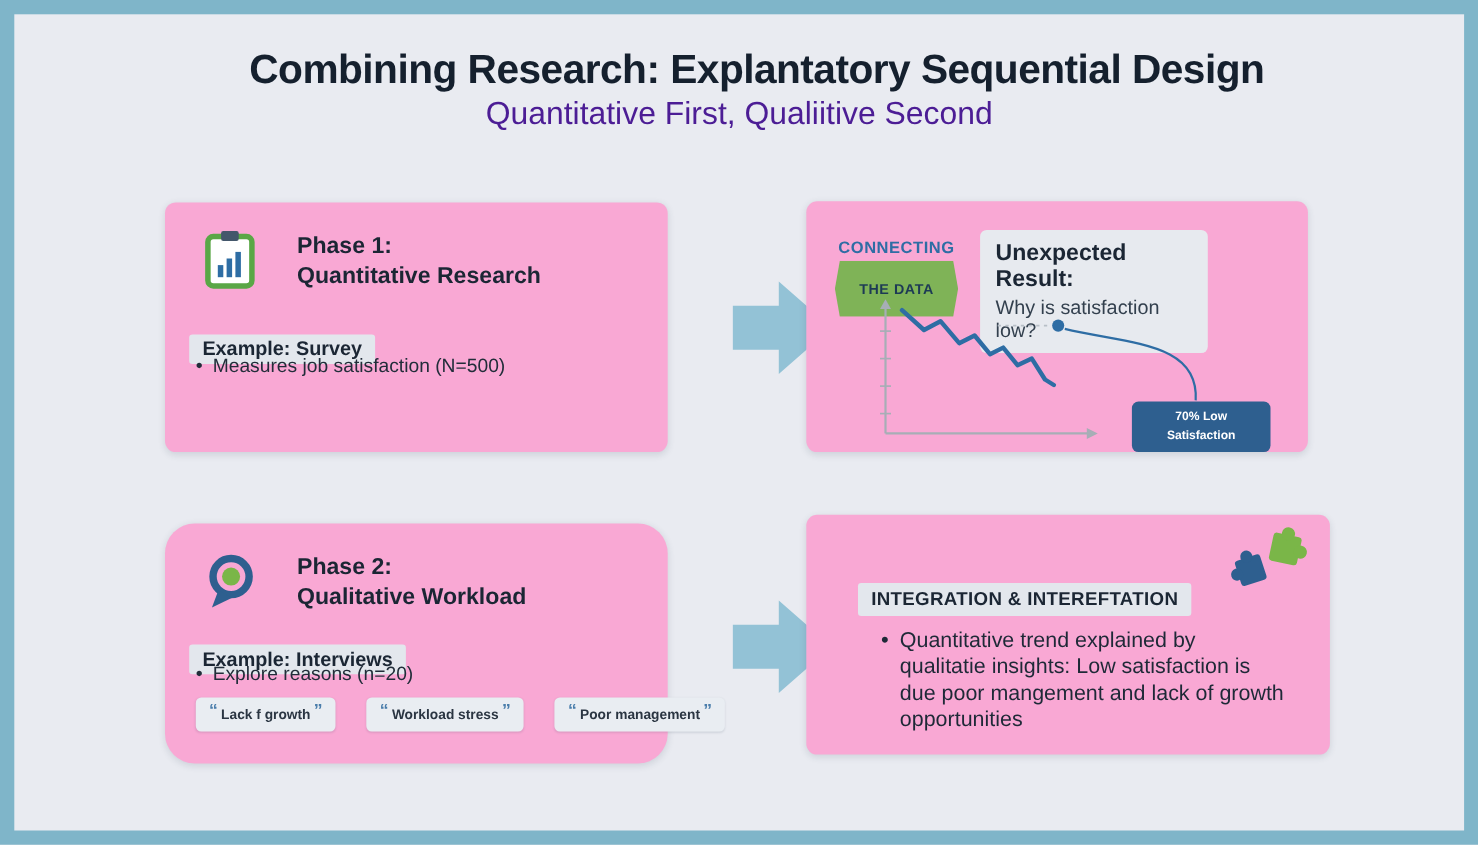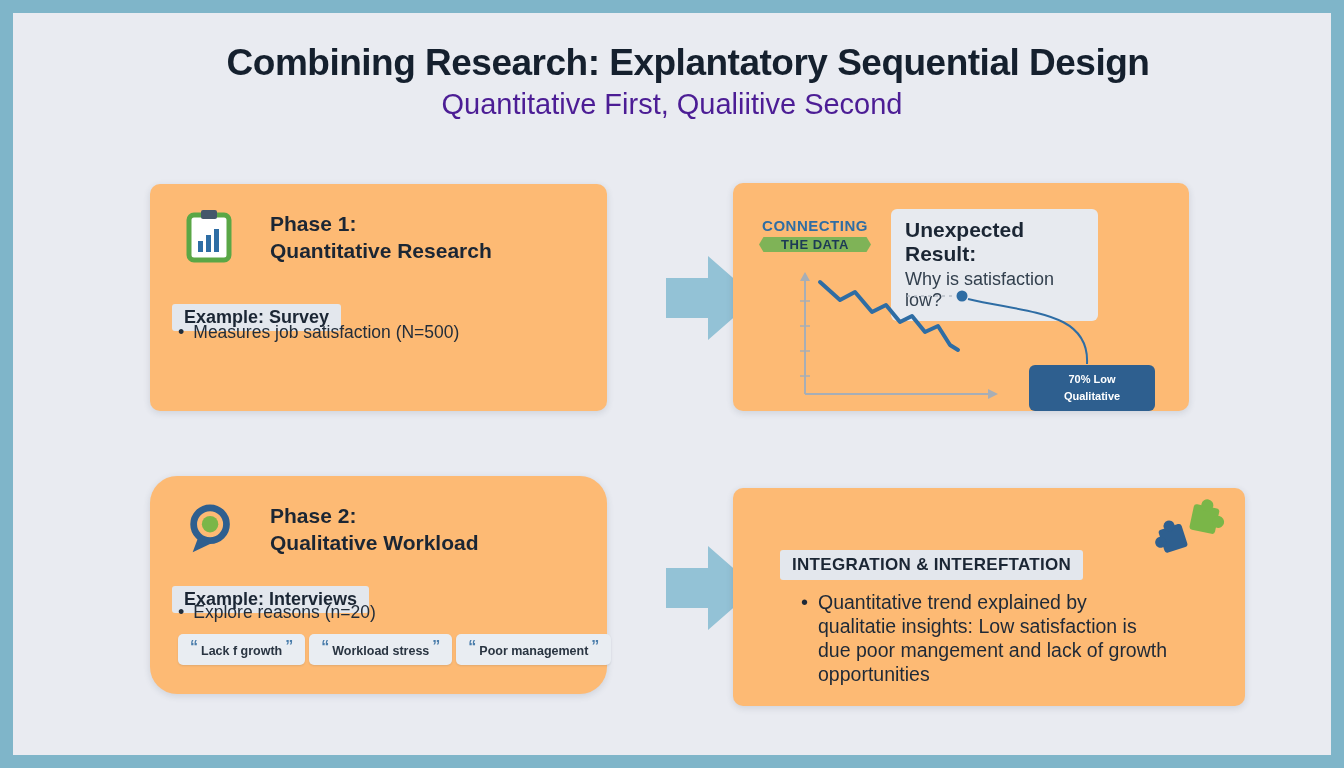--- a/index.html
+++ b/index.html
@@ -14,27 +14,27 @@
   
   .header{position:absolute;top:42px;left:0;width:1344px;text-align:center;}
   .title{
     font-size:37px;font-weight:700;color:#15202e;letter-spacing:-0.5px;margin:0;padding-left:32px;
   }
   .subtitle{
     font-size:29px;font-weight:400;color:#4c1d95;margin:4px 0 0 0;
   }
   
   .card{
-    position:absolute;background:#fdba74;border-radius:10px;
+    position:absolute;background:#f9a8d4;border-radius:10px;
     box-shadow:0 2px 7px rgba(40,60,80,0.14);
   }
   .card-p1{left:150px;top:184px;width:457px;height:227px;}
   .card-cn{left:733px;top:183px;width:456px;height:228px;}
   .card-p2{left:150px;top:476px;width:457px;height:218px;border-radius:27px;}
-  .card-in{left:733px;top:488px;width:512px;height:218px;}
+  .card-in{left:733px;top:468px;width:476px;height:218px;}
   
   .arrow{position:absolute;}
   .arrow-1{left:666px;top:250px;}
   .arrow-2{left:666px;top:540px;}
   
   .phase-icon{position:absolute;left:34px;top:24px;}
   .phase-title{
     position:absolute;left:120px;top:26px;
     font-size:21px;font-weight:700;color:#1b2634;line-height:27px;
   }
@@ -45,40 +45,40 @@
   .chip-p1{left:22px;top:100px;}
   .chip-p2{left:22px;top:90px;}
   .bullet-line{
     position:absolute;display:flex;gap:9px;align-items:flex-start;
     font-size:17.5px;color:#222d3a;
   }
   .bullet-line .dot::before{content:"\2022";font-size:18px;}
   .bl-p1{left:28px;top:138px;}
   .bl-p2{left:28px;top:126px;}
   
-  .quotes{position:absolute;left:28px;top:158px;display:flex;gap:4px;}
+  .quotes{position:absolute;left:28px;top:158px;display:flex;gap:28px;}
   .quote-chip{
     background:#e9edf2;border-radius:5px;padding:7px 12px 6px;
     font-size:12.5px;font-weight:600;color:#2a3542;white-space:nowrap;
     box-shadow:0 1px 2px rgba(30,50,70,0.12);
   }
   .quote-chip::before{
     content:"\201C";color:#4a7dab;font-weight:700;font-size:16px;
     position:relative;top:-3px;margin-right:3px;
   }
   .quote-chip::after{
     content:"\201D";color:#4a7dab;font-weight:700;font-size:16px;
     position:relative;top:-3px;margin-left:3px;
   }
   
   .logo{position:absolute;left:26px;top:34px;width:112px;text-align:center;}
   .logo-word1{font-size:15px;font-weight:700;color:#2e6da4;letter-spacing:0.5px;}
   .logo-ribbon{
     margin-top:3px;background:#7fb357;color:#1d3a55;font-size:13px;font-weight:700;
-    padding:0 4px;letter-spacing:0.5px;
+    padding:18px 4px;letter-spacing:0.5px;
     clip-path:polygon(4% 0,96% 0,100% 50%,96% 100%,4% 100%,0 50%);
   }
   .result-box{
     position:absolute;left:158px;top:26px;width:207px;box-sizing:border-box;
     background:#e7eaef;border-radius:6px;padding:9px 14px 10px;
   }
   .result-title{font-size:21px;font-weight:700;color:#1b2634;}
   .result-question{font-size:18px;font-weight:400;color:#33404e;margin-top:3px;}
   .mini-chart{position:absolute;left:58px;top:86px;}
   .badge{
@@ -156,21 +156,21 @@
     <line x1="9" y1="107" x2="19" y2="107" stroke="#a7aeb6" stroke-width="1.5"></line>
     <line x1="14" y1="125" x2="198" y2="125" stroke="#a7aeb6" stroke-width="2"></line>
     <polygon points="207,125 197,120 197,130" fill="#a7aeb6"></polygon>
     <line x1="116" y1="27" x2="163" y2="27" stroke="#b8bfc7" stroke-width="1.5" stroke-dasharray="3 4"></line>
     <polyline points="29,13 49,31 64,23 81,43 95,36 109,53 121,47 134,63 147,57 159,76 167,81" fill="none" stroke="#2e6da4" stroke-width="4" stroke-linejoin="round" stroke-linecap="round"></polyline>
     <circle cx="171" cy="27" r="5.5" fill="#2e6da4"></circle>
     <path d="M177,30 C 236,44 299,42 296,95" fill="none" stroke="#2e6da4" stroke-width="2"></path>
   </svg>
   <div class="badge">
     <span>70% Low</span>
-    <span>Qualitative</span>
+    <span>Satisfaction</span>
   </div>
 </section>
 
 <section class="card card-p2">
   <span class="phase-icon">
     <svg width="56" height="58" viewBox="0 0 58 58">
       <circle cx="27" cy="24" r="17" fill="none" stroke="#2e5f8f" stroke-width="7"></circle>
       <path d="M15 37 L9 53 L28 44 Z" fill="#2e5f8f"></path>
       <circle cx="27" cy="24" r="8.5" fill="#7ab648"></circle>
     </svg>

